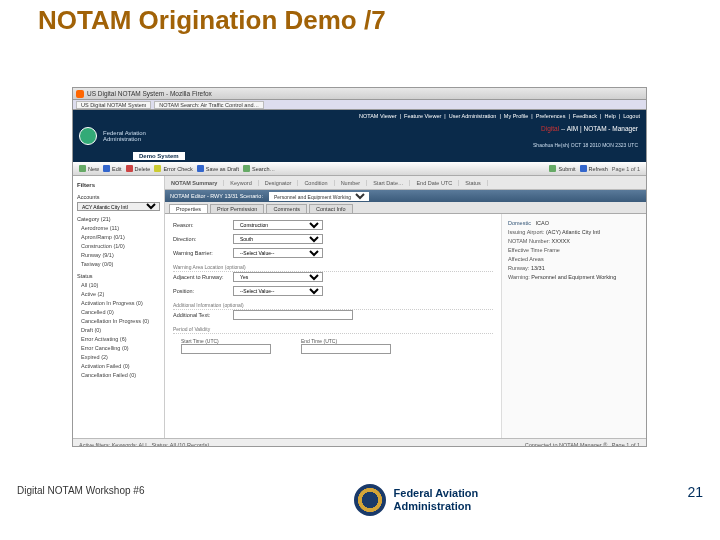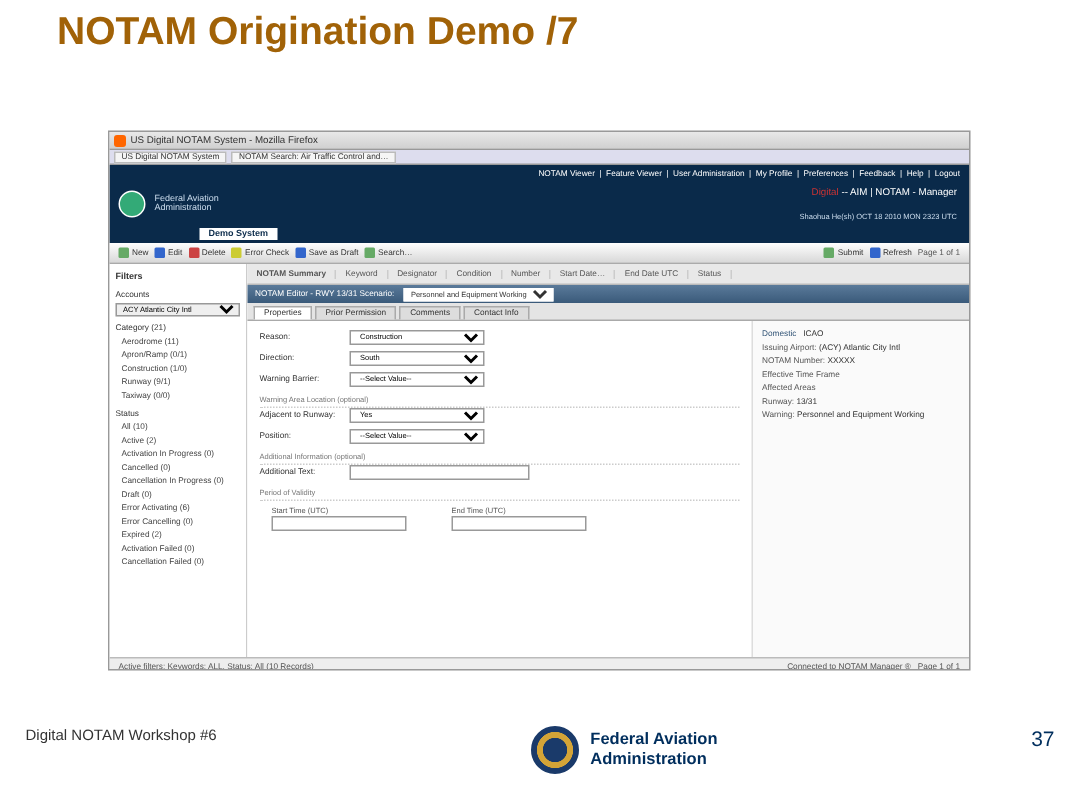--- a/index.html
+++ b/index.html
@@ -243,14 +243,14 @@
   <div class="left">
     <div>Digital NOTAM Workshop #6</div>
   </div>
   <div class="mid">
     <div class="faa-seal"></div>
     <div class="faa-txt">
       <div>Federal Aviation</div>
         <div>Administration</div>
     </div>
   </div>
-  <div class="pgno">37</div>
+  <div class="pgno">21</div>
 </div>
 
 </body></html>

